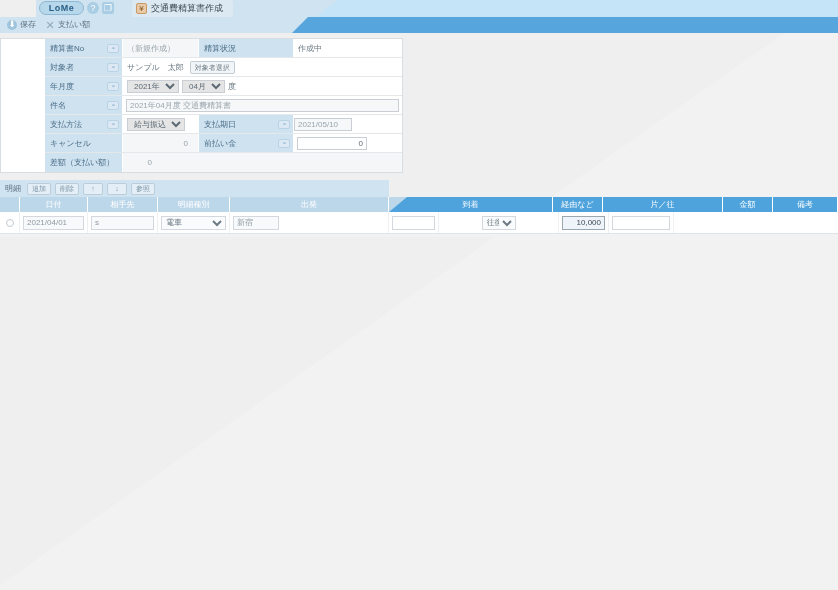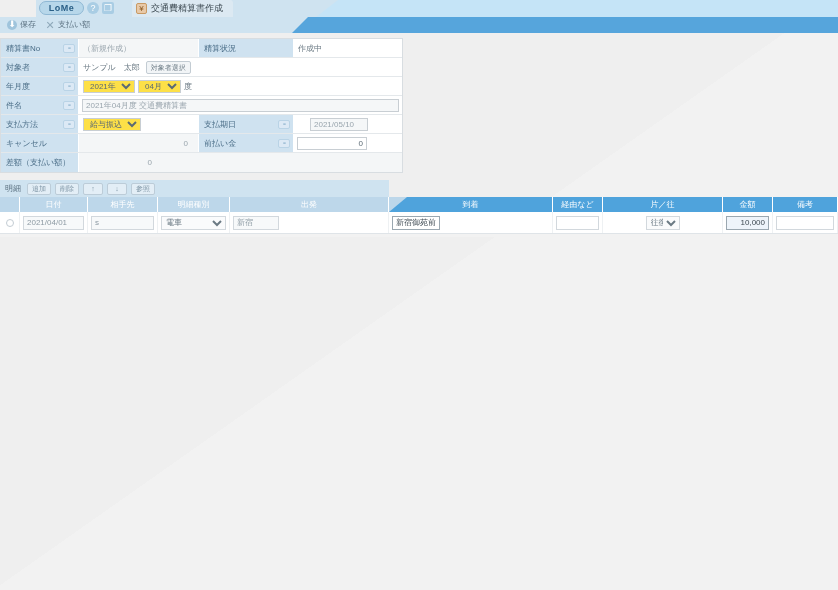--- a/index.html
+++ b/index.html
@@ -111,21 +111,21 @@
   }
 
   
   #form {
     position: relative;
     width: 403px;
     margin-top: 5px;
     border: 1px solid #d8dde1;
     background: #ffffff;
   }
-  .frow { display: flex; height: 19px; border-bottom: 1px solid #e4e8eb; }
+  .frow { display: flex; height: 19px; border-bottom: 1px solid #e4e8eb; margin-left: 44px; }
   .frow:last-child { border-bottom: none; }
   .flabel {
     width: 78px; flex: none;
     background: #cfe2f0;
     color: #4a6d87;
     font-size: 8px;
     display: flex; align-items: center;
     padding-left: 5px;
     border-right: 1px solid #ffffff;
   }
@@ -155,21 +155,21 @@
     font-size: 8px; color: #5b6a74;
     padding: 0 3px;
     line-height: 11px;
     font-family: inherit;
   }
   .inp.ghost { background: #f5f7f8; color: #9aa6ae; }
   .num { text-align: right; }
   .sel {
     height: 13px;
     border: 1px solid #c8ced3;
-    background: #fde047;
+    background: #e5e5e5;
     font-size: 8px; color: #5b6a74;
     padding: 0 2px;
     line-height: 11px;
     font-family: inherit;
   }
   .minibtn {
     height: 13px;
     border: 1px solid #c3ccd3;
     background: #f2f5f7;
     color: #6b7a84;
@@ -372,21 +372,21 @@
       </div>
       <div class="fcell">
         <select class="sel">
           <option>給与振込</option>
         </select>
       </div>
       <div class="sublabel">
         <span>支払期日</span>
         <span class="badge">▫▫</span>
       </div>
-      <div class="fcell" style="flex:none;width:108px;padding:0 16px;">
+      <div class="fcell" style="flex:none;width:108px;padding:0 0;">
         <input class="inp ghost" style="width: 58px;" value="2021/05/10">
       </div>
     </div>
 
     <div class="frow">
       <div class="flabel">
         <span>キャンセル</span>
       </div>
       <div class="fcell readonly" style="justify-content:flex-end;padding-right:10px;">0</div>
       <div class="sublabel">
@@ -443,23 +443,20 @@
         <input class="cellinput" value="s" style="">
       </div>
       <div class="rc" style="width:72px;">
         <select class="cellsel">
           <option>電車</option>
         </select>
       </div>
       <div class="rc" style="width:159px;">
         <input class="cellinput" style="width: 46px;" value="新宿">
       </div>
-      <div class="rc" style="width:164px;">
-        <input class="cellinput active" style="width: 48px;" value="新宿御苑前">
-      </div>
       <div class="rc" style="width:50px;">
         <input class="cellinput" style="background: rgb(255, 255, 255);" value="">
       </div>
       <div class="rc" style="width:120px;justify-content:center;">
         <select class="cellsel" style="width:34px;">
           <option>往復</option>
         </select>
       </div>
       <div class="rc" style="width:50px;">
         <input class="cellinput amount" value="10,000" style="">

